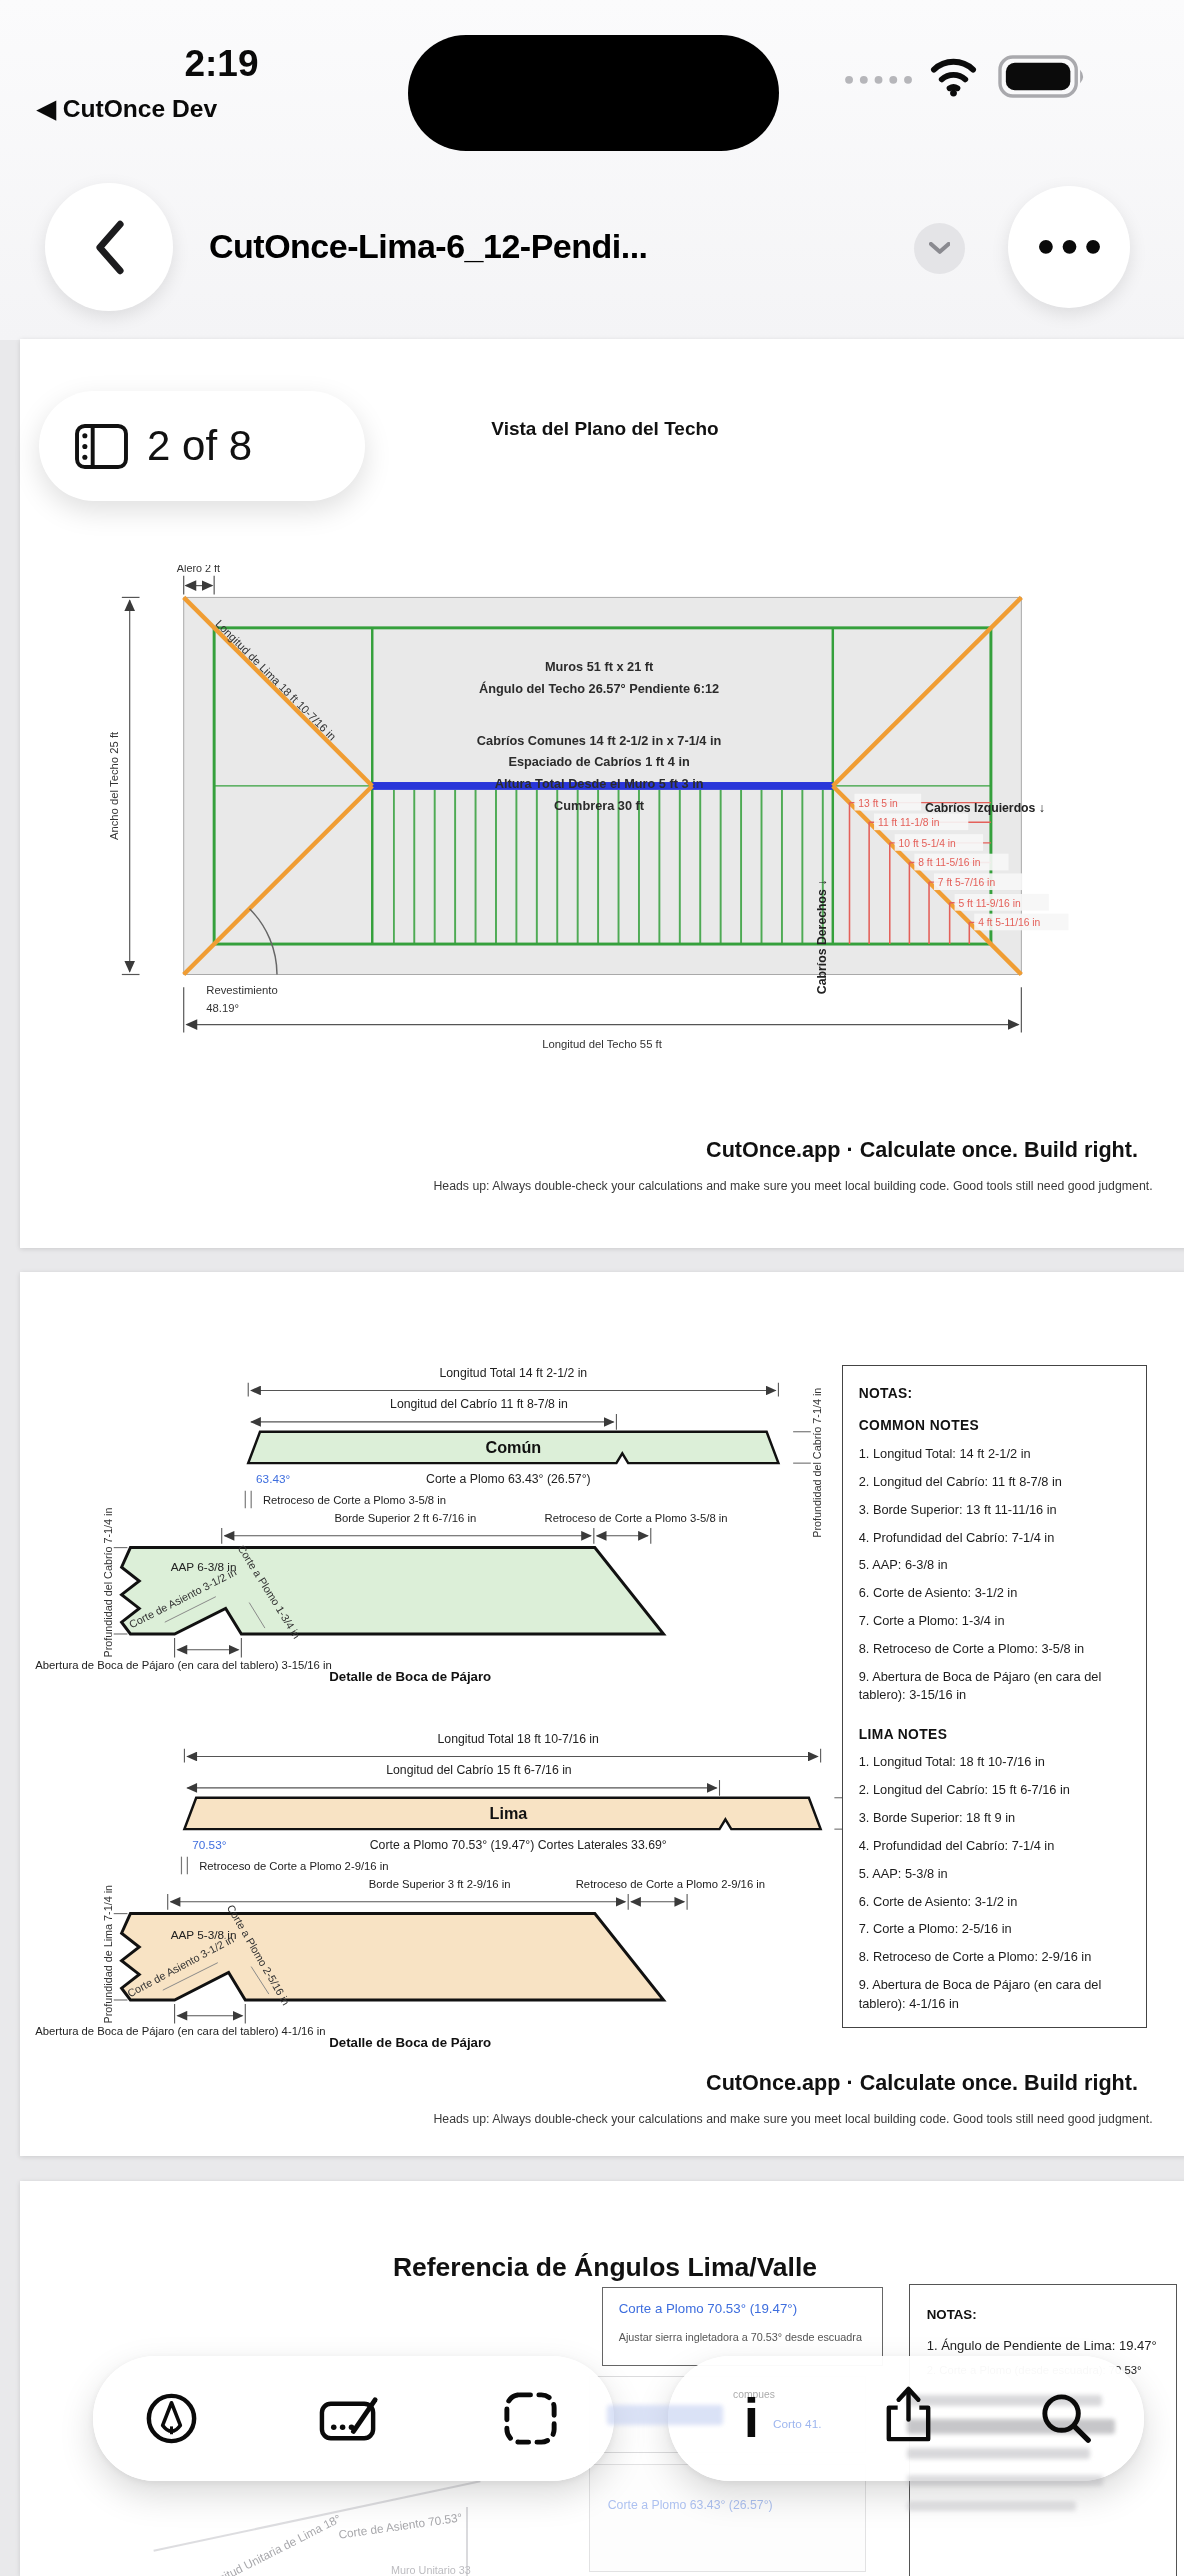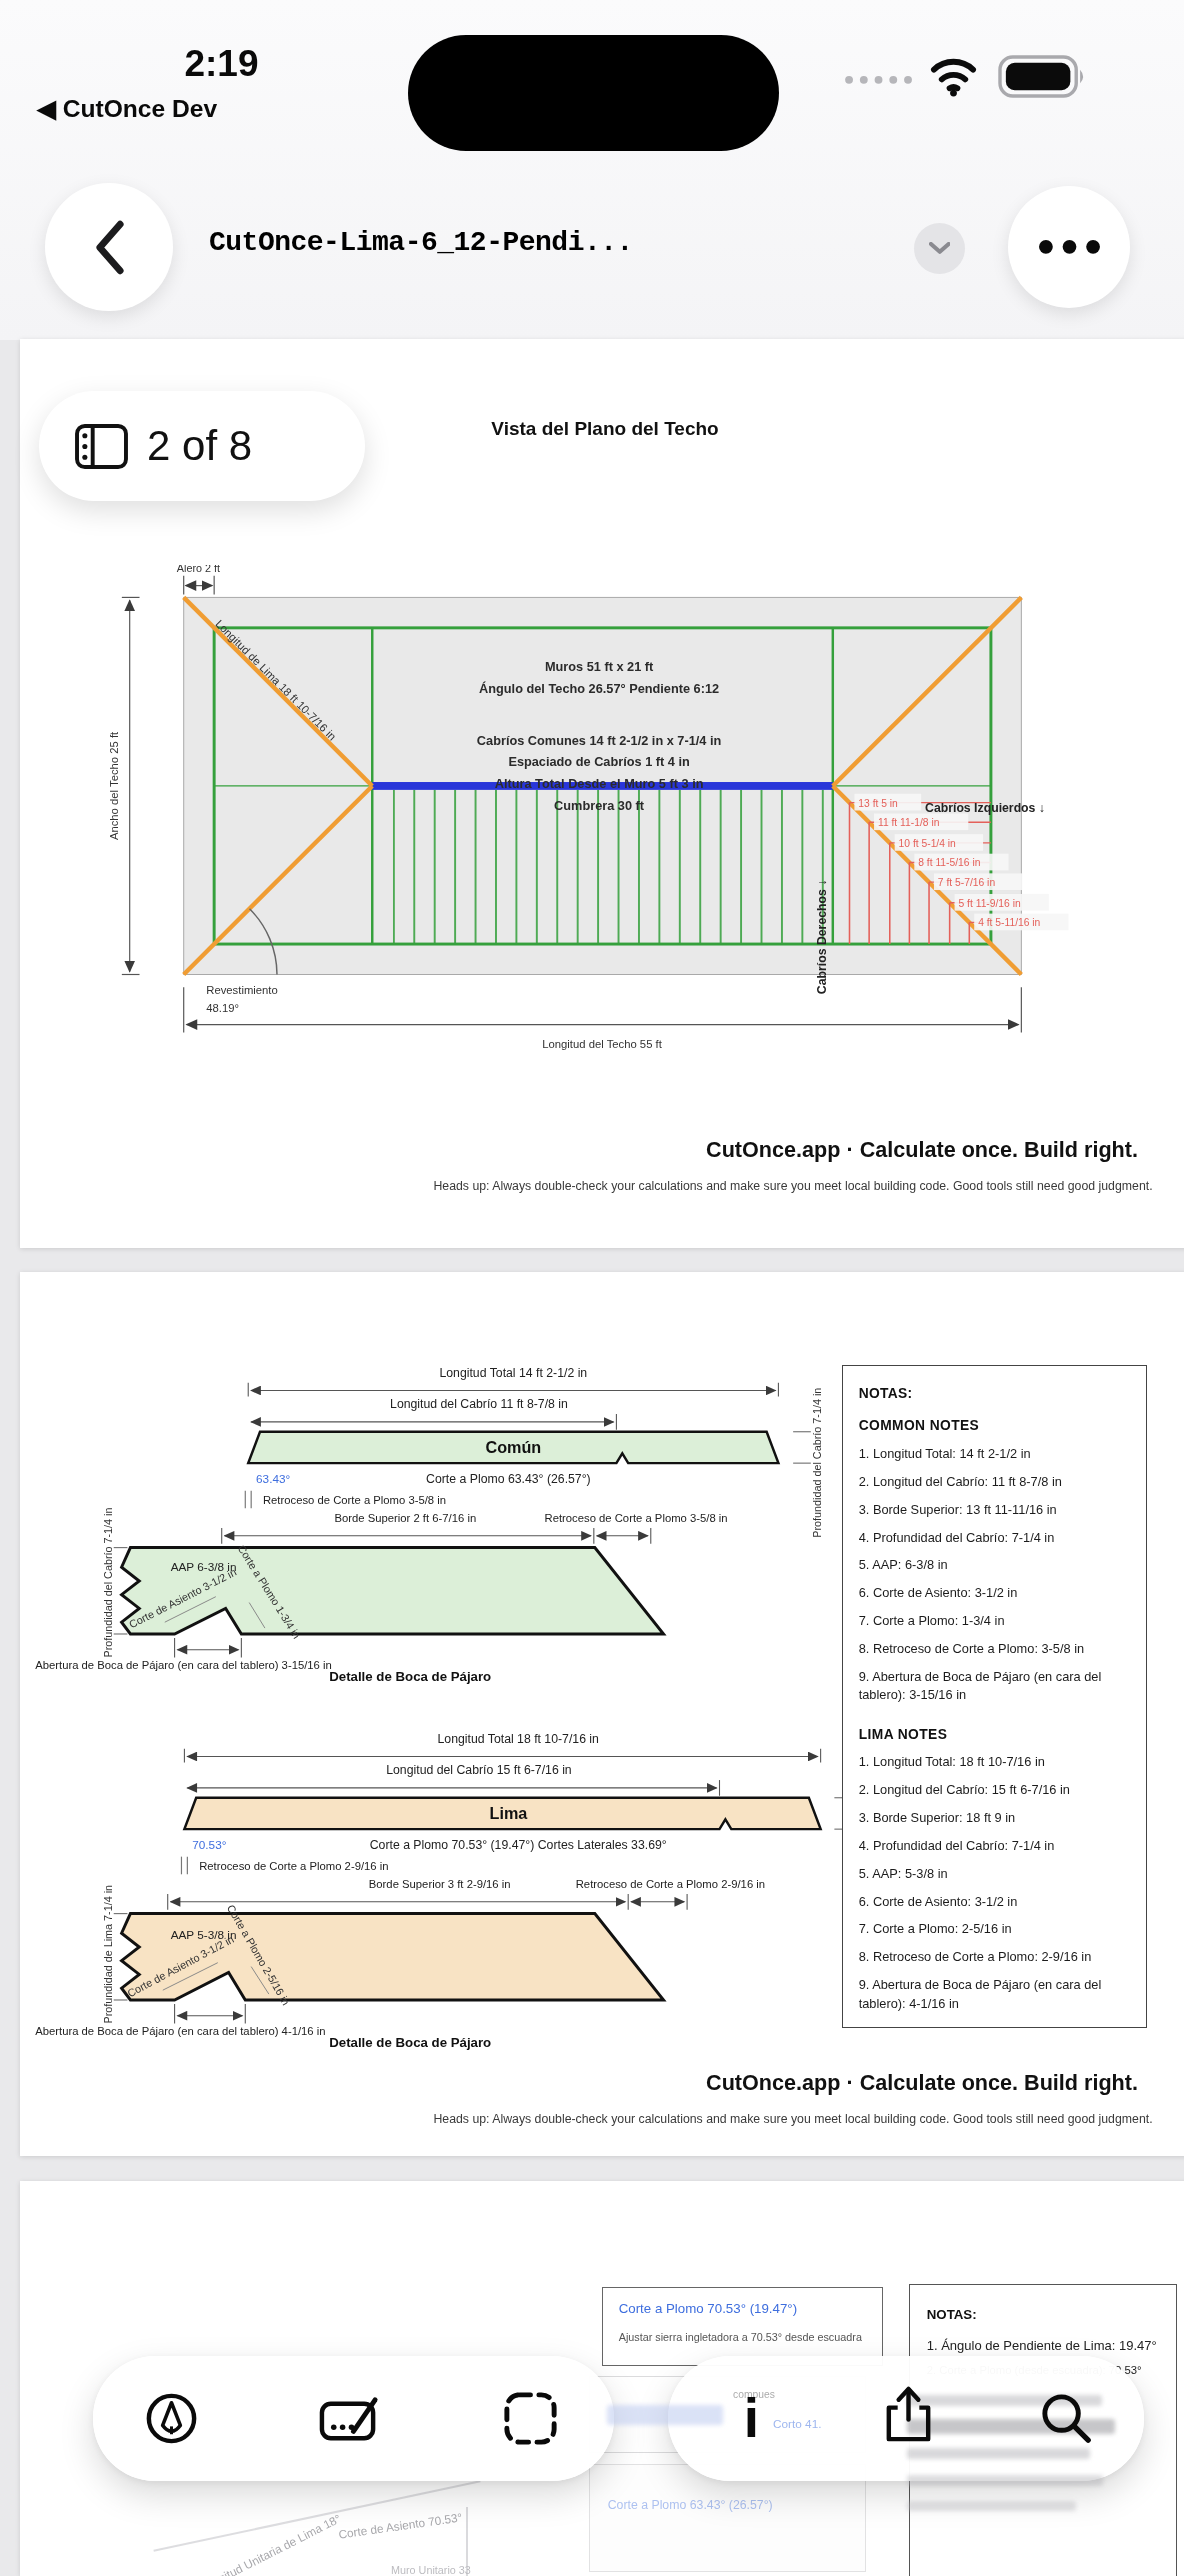--- a/index.html
+++ b/index.html
@@ -5,21 +5,21 @@
   html,body{margin:0;padding:0;}
   body{width:1185px;height:2576px;background:#e9e9eb;font-family:"Liberation Sans",sans-serif;position:relative;overflow:hidden;}
   .screen{position:absolute;inset:0;width:1185px;height:1824px;}
   .abs{position:absolute;}
   .top-bg{left:0;top:0;width:1185px;height:340px;background:linear-gradient(#fbfbfc,#f4f4f6);}
   .page{background:#fff;box-shadow:0 1px 4.9px rgba(0,0,0,.13);left:20px;width:1169px;z-index:1;}
   .circle-btn{background:#fff;border-radius:50%;box-shadow:0 5.9px 17.7px rgba(0,0,0,.10);display:flex;align-items:center;justify-content:center;}
   .time{font-size:37px;font-weight:700;color:#0a0a0a;text-align:center;}
   .backapp{font-size:24.6px;font-weight:600;color:#0a0a0a;}
   .island{background:#000;border-radius:58px;}
-  .nav-title{font-size:28px;font-weight:600;color:#000;letter-spacing:-0.5px;white-space:nowrap;font-family:Liberation Mono, monospace;}
+  .nav-title{font-size:34px;font-weight:600;color:#000;letter-spacing:-0.5px;white-space:nowrap;}
   .chip{background:#e4e4e7;border-radius:50%;display:flex;align-items:center;justify-content:center;}
   .pagepill{background:#fff;border-radius:55px;box-shadow:0 9.8px 27.5px rgba(0,0,0,.13);display:flex;align-items:center;z-index:2;}
   .pagepill .lbl{font-size:42px;font-weight:500;color:#111;margin-left:18px;}
   .ptitle{font-size:19px;font-weight:700;color:#111;transform:translateX(-50%);white-space:nowrap;}
   .p2title{font-size:28.5px;font-weight:700;color:#111;transform:translateX(-50%);white-space:nowrap;}
   .brand{font-size:21.6px;font-weight:700;color:#111;white-space:nowrap;}
   .disclaimer{font-size:12.3px;color:#3a3a3a;transform:translateX(-50%);white-space:nowrap;}
   .notebox{border:1.5px solid #444;background:#fff;box-sizing:border-box;padding:19.6px 15.7px;}
   .notebox h3{margin:0 0 17.7px 0;font-size:13.8px;letter-spacing:0.3px;color:#111;}
   .notebox h4{margin:13.8px 0 11.8px 0;font-size:13.8px;letter-spacing:0.4px;color:#111;}
@@ -342,20 +342,21 @@
           <div class="note-item">8. Retroceso de Corte a Plomo: 2-9/16 in</div>
           <div class="note-item">9. Abertura de Boca de Pájaro (en cara del tablero): 4-1/16 in</div>
         </div>
     </div>
 
     <div class="abs brand" style="right:51px;top:798px;">CutOnce.app · Calculate once. Build right.</div>
     <div class="abs disclaimer" style="left:773px;top:840px;">Heads up: Always double-check your calculations and make sure you meet local building code. Good tools still need good judgment.</div>
   </div>
 
   <div class="abs page" style="top:2181px;height:395px;overflow:hidden;">
+    <div class="abs p2title" style="left:585px;top:71px;font-size:26.5px;">Referencia de Ángulos Lima/Valle</div>
     <div class="abs card" style="left:582px;top:106px;width:281px;height:79px;border:1.5px solid #666;">
       <div class="abs" style="left:15.7px;top:12.8px;font-size:13.3px;font-weight:500;color:#3e6ede;">Corte a Plomo 70.53° (19.47°)</div>
       <div class="abs" style="left:15.7px;top:43px;font-size:10.8px;color:#555;">Ajustar sierra ingletadora a 70.53° desde escuadra</div>
     </div>
     <div class="abs card" style="left:889px;top:103px;width:268px;height:292px;border:1.5px solid #555;border-bottom:none;">
       <div class="abs" style="left:16.7px;top:21.6px;font-size:13.3px;font-weight:700;color:#111;">NOTAS:</div>
       <div class="abs" style="left:16.7px;top:53px;font-size:13px;color:#222;">1. Ángulo de Pendiente de Lima: 19.47°</div>
       <div class="abs" style="left:16.7px;top:79px;font-size:11.3px;color:#222;">2. Corte a Plomo (desde escuadra): 70.53°</div>
     </div>
 

